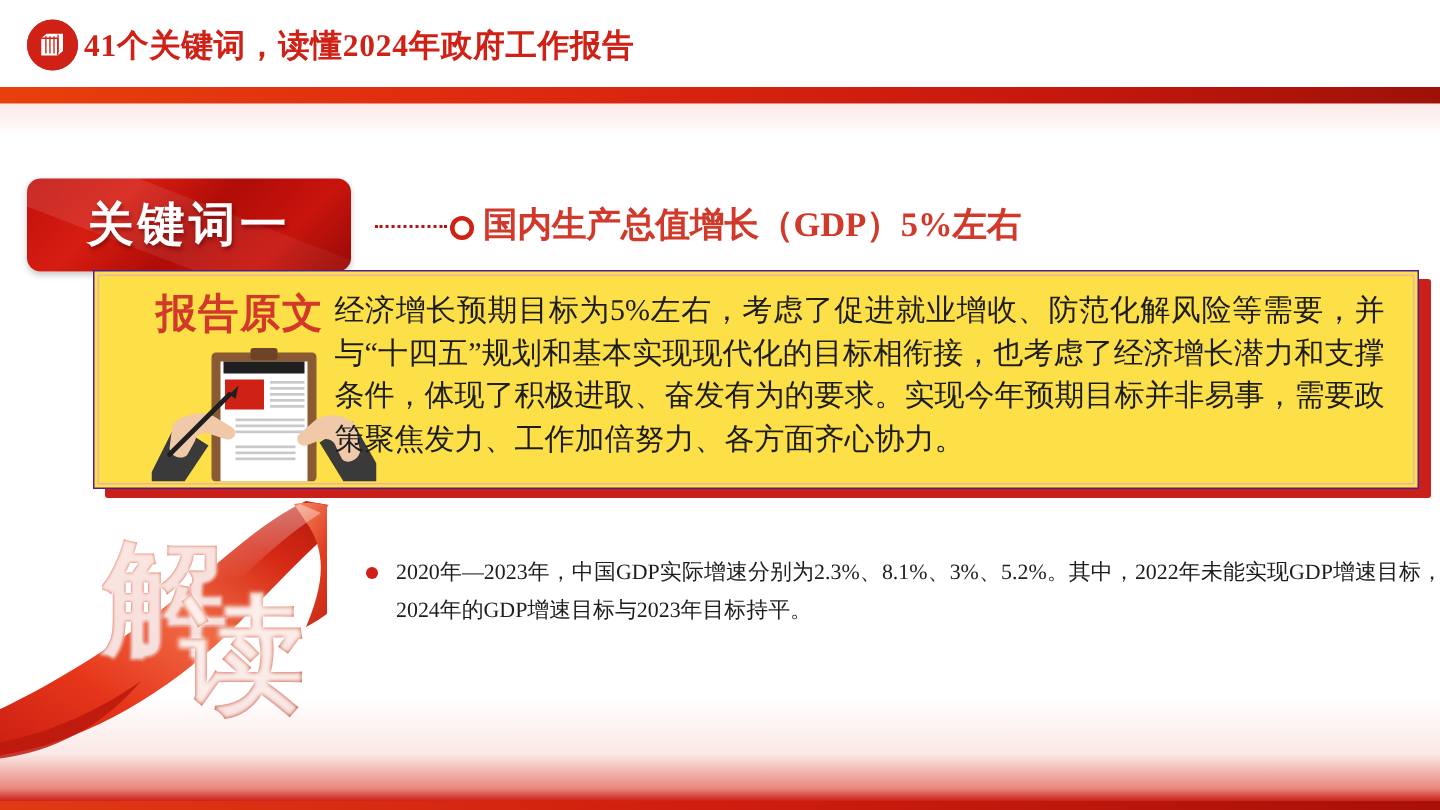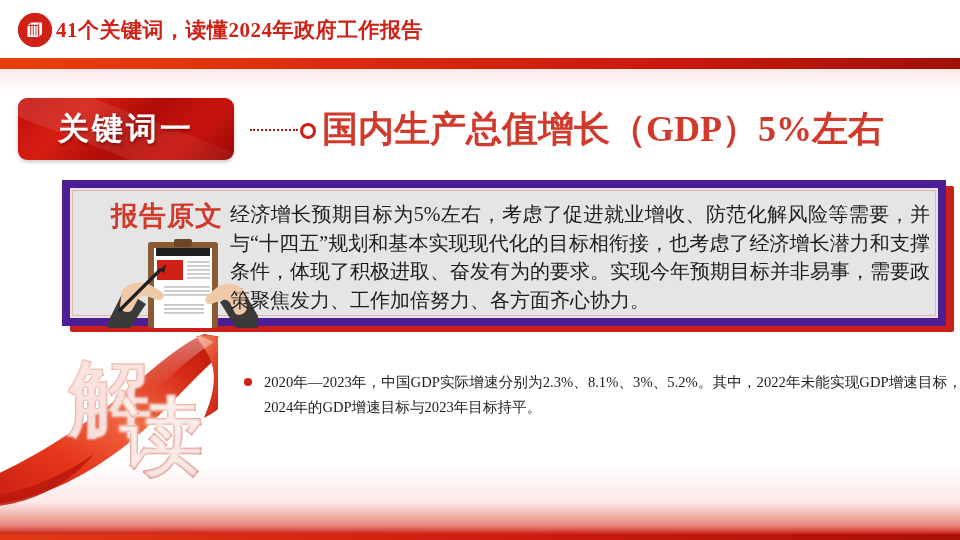--- a/index.html
+++ b/index.html
@@ -31,21 +31,21 @@
   #header-bar{
     position:absolute;left:0;top:58px;width:960px;height:11px;
     background:linear-gradient(90deg,#e8400c 0%,#dd2a10 35%,#c8180e 72%,#9e1108 100%);
   }
   #header-bar-fade{
     position:absolute;left:0;top:69px;width:960px;height:22px;
     background:linear-gradient(180deg,rgba(214,36,16,.10) 0%,rgba(214,36,16,0) 100%);
   }
 
   
-  #keyword-row{position:absolute;left:0;top:98px;width:960px;height:64px;text-decoration:underline;}
+  #keyword-row{position:absolute;left:0;top:119px;width:960px;height:64px;text-decoration:underline;}
   #keyword-badge{
     position:absolute;left:18px;top:0;width:216px;height:62px;border-radius:9px;
     background:linear-gradient(135deg,#c1100b 0%,#d61d12 28%,#b00c08 52%,#c8140d 76%,#990a06 100%);
     overflow:hidden;box-shadow:0 2px 4px rgba(0,0,0,.22);
   }
   #keyword-badge .stripe{
     position:absolute;left:-30px;top:-40px;width:300px;height:44px;
     background:linear-gradient(90deg,rgba(255,255,255,.13),rgba(255,255,255,.03));
     transform:rotate(21deg);transform-origin:left top;
   }
@@ -65,32 +65,32 @@
   #keyword-connector .dots{
     position:absolute;left:0;top:7px;width:48px;height:0;
     border-top:2px dotted #b81410;
   }
   #keyword-connector .ring{
     position:absolute;left:50px;top:1px;width:10px;height:10px;border-radius:50%;
     border:3px solid #cf2116;background:#fff;box-sizing:content-box;
   }
   #keyword-title{
     position:absolute;left:322px;top:0;height:62px;line-height:62px;
-    font-size:36px;font-weight:bold;color:#d1392a;white-space:nowrap;
+    font-size:23px;font-weight:bold;color:#d1392a;white-space:nowrap;
     font-family:"Liberation Serif","DejaVu Serif",serif;
   }
 
   
   #orig-shadow{
     position:absolute;left:70px;top:186px;width:884px;height:146px;
     background:#c9211a;border-radius:2px;
   }
   #orig-card{
     position:absolute;left:62px;top:180px;width:884px;height:146px;
-    background:#e5e5e5;border:8px solid #4c1d95;box-sizing:border-box;
+    background:#fde047;border:1px solid #4c1d95;box-sizing:border-box;
   }
   #orig-card-inner{
     position:absolute;left:2px;top:2px;right:2px;bottom:2px;
     border:1px solid #e6b3ae;box-sizing:border-box;pointer-events:none;
   }
   #orig-label{
     position:absolute;left:22px;top:10px;width:150px;height:36px;line-height:36px;
     text-align:center;color:#d1392a;font-size:27px;font-weight:bold;letter-spacing:1px;
     font-family:"Liberation Serif","DejaVu Serif",serif;
   }

